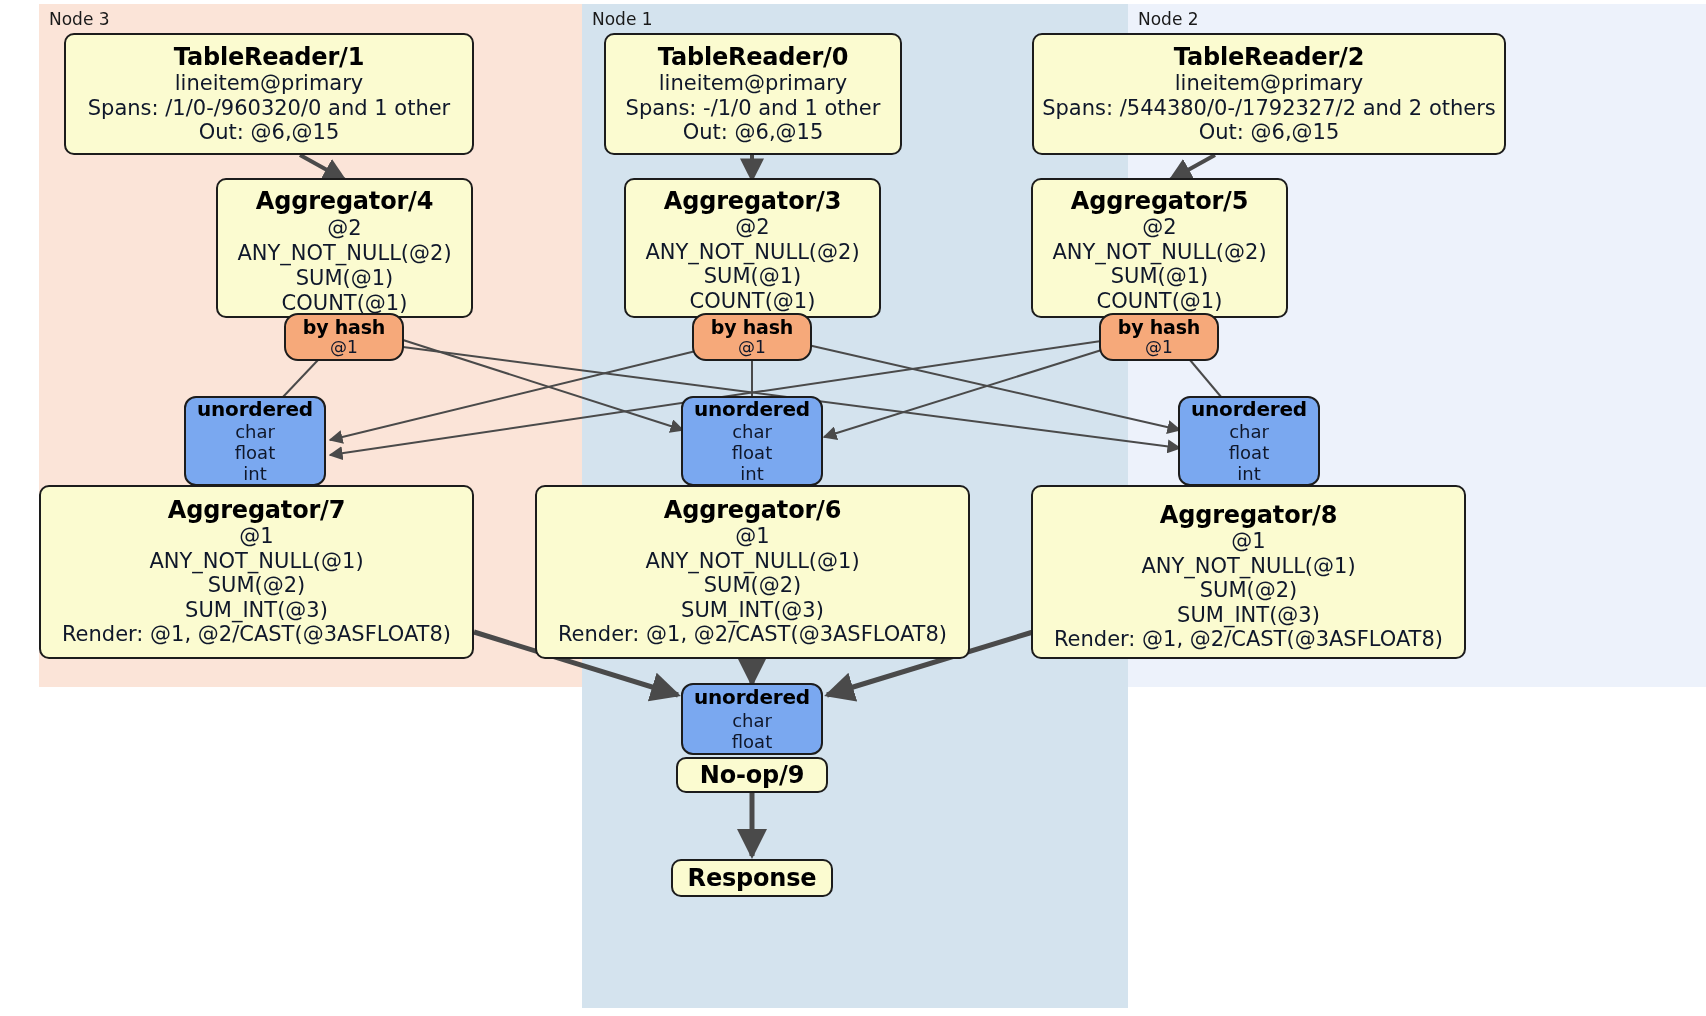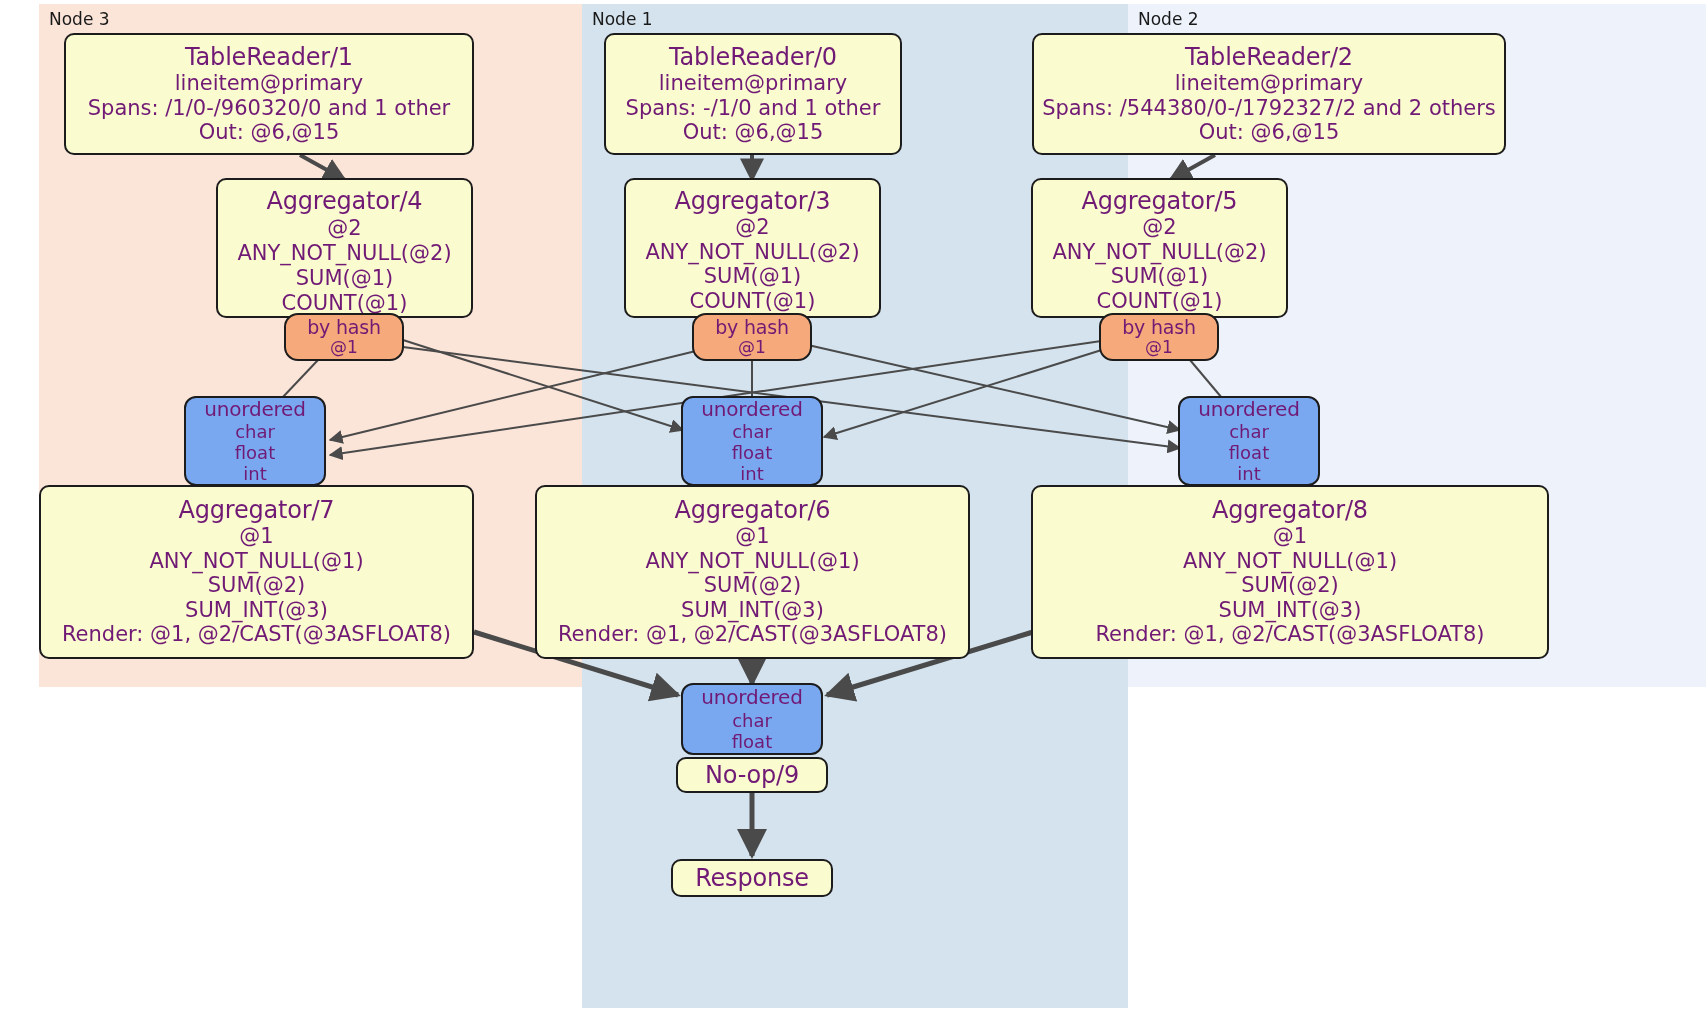--- a/index.html
+++ b/index.html
@@ -52,28 +52,28 @@
     display: flex;
     flex-direction: column;
     align-items: center;
     justify-content: center;
     text-align: center;
     border: 2px solid #1c1c1c;
     border-radius: 10px;
     line-height: 1.17;
   }
   .node .title {
-    font-weight: normal;
+    font-weight: bold;
     font-size: 23px;
-    color: #701a75;
+    color: #000000;
     letter-spacing: -0.2px;
   }
   .node .line {
     font-size: 21px;
-    color: #701a75;
+    color: #0f172a;
     white-space: nowrap;
   }
 
   .proc {
     background: #fbfbd0;
   }
   .proc .title { font-size: 24px; }
 
   .router {
     background: #f6a97a;
@@ -243,21 +243,21 @@
 
   <div class="node proc" style="left:535px; top:485px; width:435px; height:174px; justify-content:flex-start; padding-top:9px;">
     <div class="title">Aggregator/6</div>
     <div class="line">@1</div>
     <div class="line">ANY_NOT_NULL(@1)</div>
     <div class="line">SUM(@2)</div>
     <div class="line">SUM_INT(@3)</div>
     <div class="line">Render: @1, @2/CAST(@3ASFLOAT8)</div>
   </div>
 
-  <div class="node proc" style="left:1031px; top:485px; width:518px; height:174px; justify-content:flex-start; padding-top:9px;">
+  <div class="node proc" style="left:1031px; top:485px; width:435px; height:174px; justify-content:center; padding-top:9px;">
     <div class="title">Aggregator/8</div>
     <div class="line">@1</div>
     <div class="line">ANY_NOT_NULL(@1)</div>
     <div class="line">SUM(@2)</div>
     <div class="line">SUM_INT(@3)</div>
     <div class="line">Render: @1, @2/CAST(@3ASFLOAT8)</div>
   </div>
 
   <div class="node sync" style="left:681px; top:683px; width:142px; height:72px;">
     <div class="title">unordered</div>

